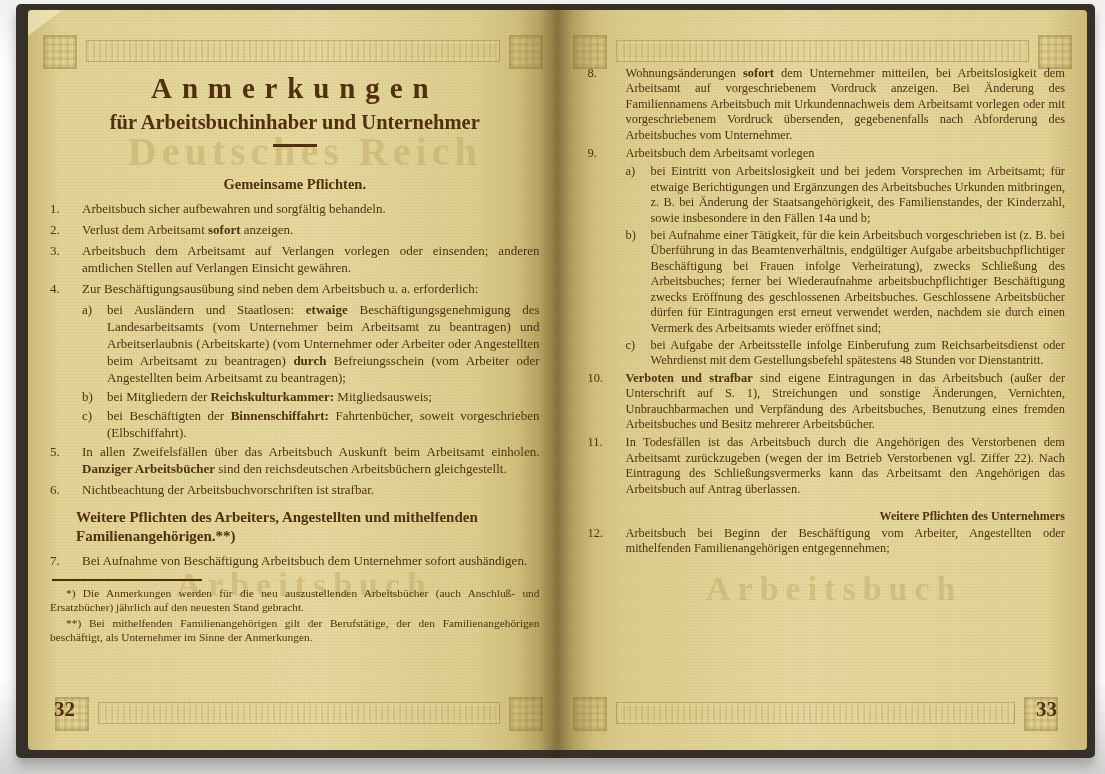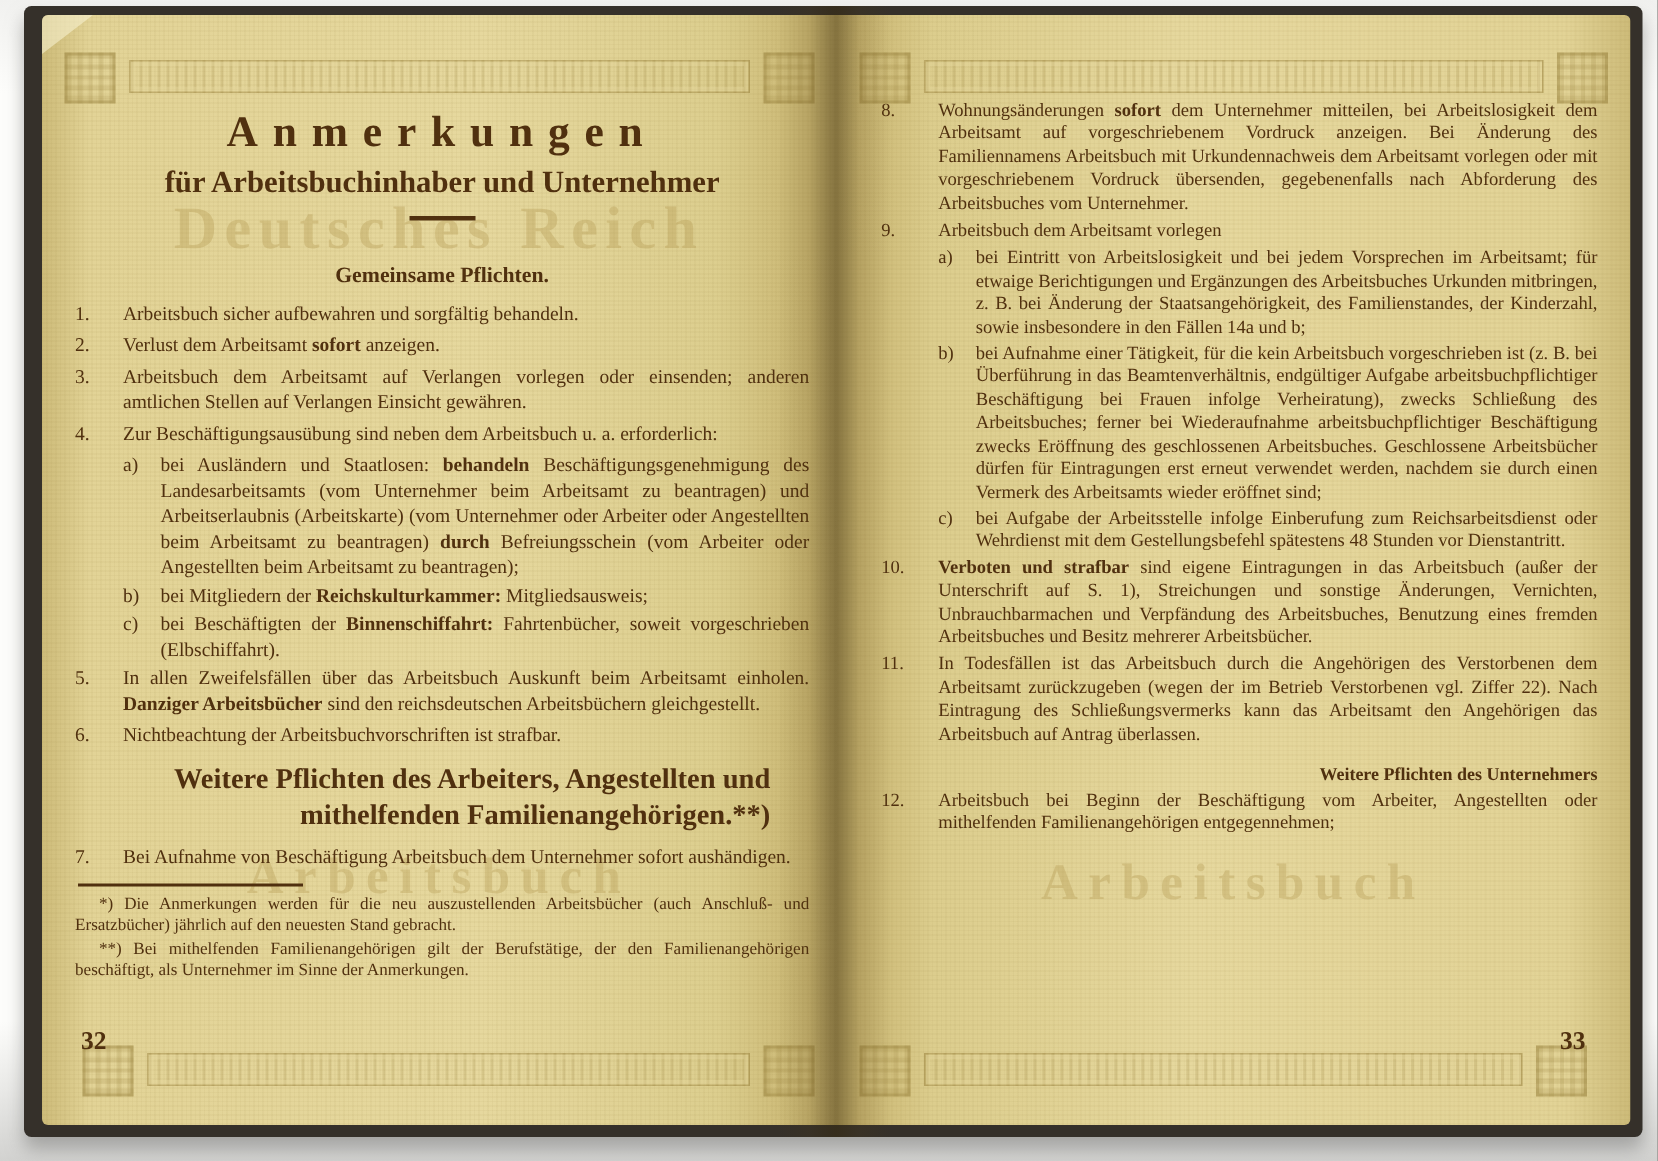--- a/index.html
+++ b/index.html
@@ -56,56 +56,56 @@
   .orn-bot{bottom:26px;left:70px;right:58px;}
   .page-right .orn-bot{left:58px;right:72px;}
   .dogear{
     position:absolute;top:0;left:0;width:0;height:0;z-index:2;
     border-top:26px solid rgba(250,244,214,.55);
     border-right:34px solid transparent;
   }
   .wm{
     position:absolute;z-index:1;width:100%;text-align:center;
     font-weight:bold;color:rgba(176,150,76,.33);
-    letter-spacing:5px;white-space:nowrap;pointer-events:none;
+    letter-spacing:5px;white-space:nowrap;pointer-events:none;margin-left:12px;
   }
   .wm-reich{top:118px;font-size:40px;}
   .wm-buch{font-size:34px;letter-spacing:7px;}
   .page-left .wm-buch{top:556px;}
   .page-right .wm-buch{top:560px;}
 
   .ink{color:#50300f;}
   .content{position:absolute;z-index:3;}
   .content-left{top:62px;left:22px;right:18px;}
   .content-right{top:56px;left:30px;right:22px;}
 
   .title{
     text-align:center;font-size:29px;font-weight:bold;letter-spacing:.34em;
     margin:0 0 6px 0;
   }
   .subtitle{text-align:center;font-size:20.5px;font-weight:bold;margin:0;}
   .title-rule{width:44px;height:3px;background:#50300f;margin:10px auto 8px auto;}
   .edition{text-align:center;font-size:16px;font-weight:bold;margin:14px 0 0 0;}
   .sec-head{text-align:center;font-size:14.5px;font-weight:bold;margin:29px 0 7px 0;}
-  .sec-head2{text-align:right;font-size:19px;font-weight:bold;margin:10px 26px 6px 26px;line-height:1.25;}
+  .sec-head2{text-align:left;font-size:15px;font-weight:bold;margin:10px 26px 6px 26px;line-height:1.25;}
   .sec-head3{text-align:right;font-size:12px;font-weight:bold;margin:12px 0 2px 0;}
   .sec-sub3{text-align:center;font-size:12.8px;margin:2px 0 6px 0;}
 
   .li{display:flex;margin:0 0 4px 0;}
   .content-left .li{font-size:13px;line-height:17px;}
   .content-right .li{font-size:12.4px;line-height:15.4px;margin-bottom:3px;}
   .num{flex:none;width:32px;}
   .content-right .num{width:38px;}
   .txt{flex:1;text-align:justify;text-align-last:left;}
   .li.sub{margin-left:32px;margin-bottom:2px;}
   .content-right .li.sub{margin-left:38px;}
   .li.sub .num{width:25px;}
   .fn-rule{width:150px;height:2px;background:#50300f;margin:10px 0 5px 2px;}
   .fn{font-size:11.4px;line-height:14.2px;text-align:justify;text-align-last:left;margin:0 0 2px 0;text-indent:16px;}
-  .pagenum{position:absolute;z-index:4;bottom:46px;font-size:17px;font-weight:bold;}
+  .pagenum{position:absolute;z-index:4;bottom:28px;font-size:21px;font-weight:bold;}
   .pagenum-left{left:26px;}
   .pagenum-right{right:30px;}
   b{font-weight:bold;}
 </style>
 </head>
 <body>
 
 <div class="scan">
   <div class="book">
     <div class="pages">
@@ -134,21 +134,21 @@
           <div class="li">
             <span class="num">3.</span>
             <span class="txt">Arbeitsbuch dem Arbeitsamt auf Verlangen vorlegen oder einsenden; anderen amtlichen Stellen auf Verlangen Einsicht gewähren.</span>
           </div>
           <div class="li">
             <span class="num">4.</span>
             <span class="txt">Zur Beschäftigungsausübung sind neben dem Arbeitsbuch u. a. erforderlich:</span>
           </div>
           <div class="li sub">
             <span class="num">a)</span>
-            <span class="txt">bei Ausländern und Staatlosen: <b>behandeln</b> Beschäftigungsgenehmigung des Landesarbeitsamts (vom Unternehmer beim Arbeitsamt zu beantragen) und Arbeitserlaubnis (Arbeitskarte) (vom Unternehmer oder Arbeiter oder Angestellten beim Arbeitsamt zu beantragen) <b>durch</b> Befreiungsschein (vom Arbeiter oder Angestellten beim Arbeitsamt zu beantragen);</span>
+            <span class="txt">bei Ausländern und Staatlosen: <b>etwaige</b> Beschäftigungsgenehmigung des Landesarbeitsamts (vom Unternehmer beim Arbeitsamt zu beantragen) und Arbeitserlaubnis (Arbeitskarte) (vom Unternehmer oder Arbeiter oder Angestellten beim Arbeitsamt zu beantragen) <b>durch</b> Befreiungsschein (vom Arbeiter oder Angestellten beim Arbeitsamt zu beantragen);</span>
           </div>
           <div class="li sub">
             <span class="num">b)</span>
             <span class="txt">bei Mitgliedern der <b>Reichskulturkammer:</b> Mitgliedsausweis;</span>
           </div>
           <div class="li sub">
             <span class="num">c)</span>
             <span class="txt">bei Beschäftigten der <b>Binnenschiffahrt:</b> Fahrtenbücher, soweit vorgeschrieben (Elbschiffahrt).</span>
           </div>
           <div class="li">

